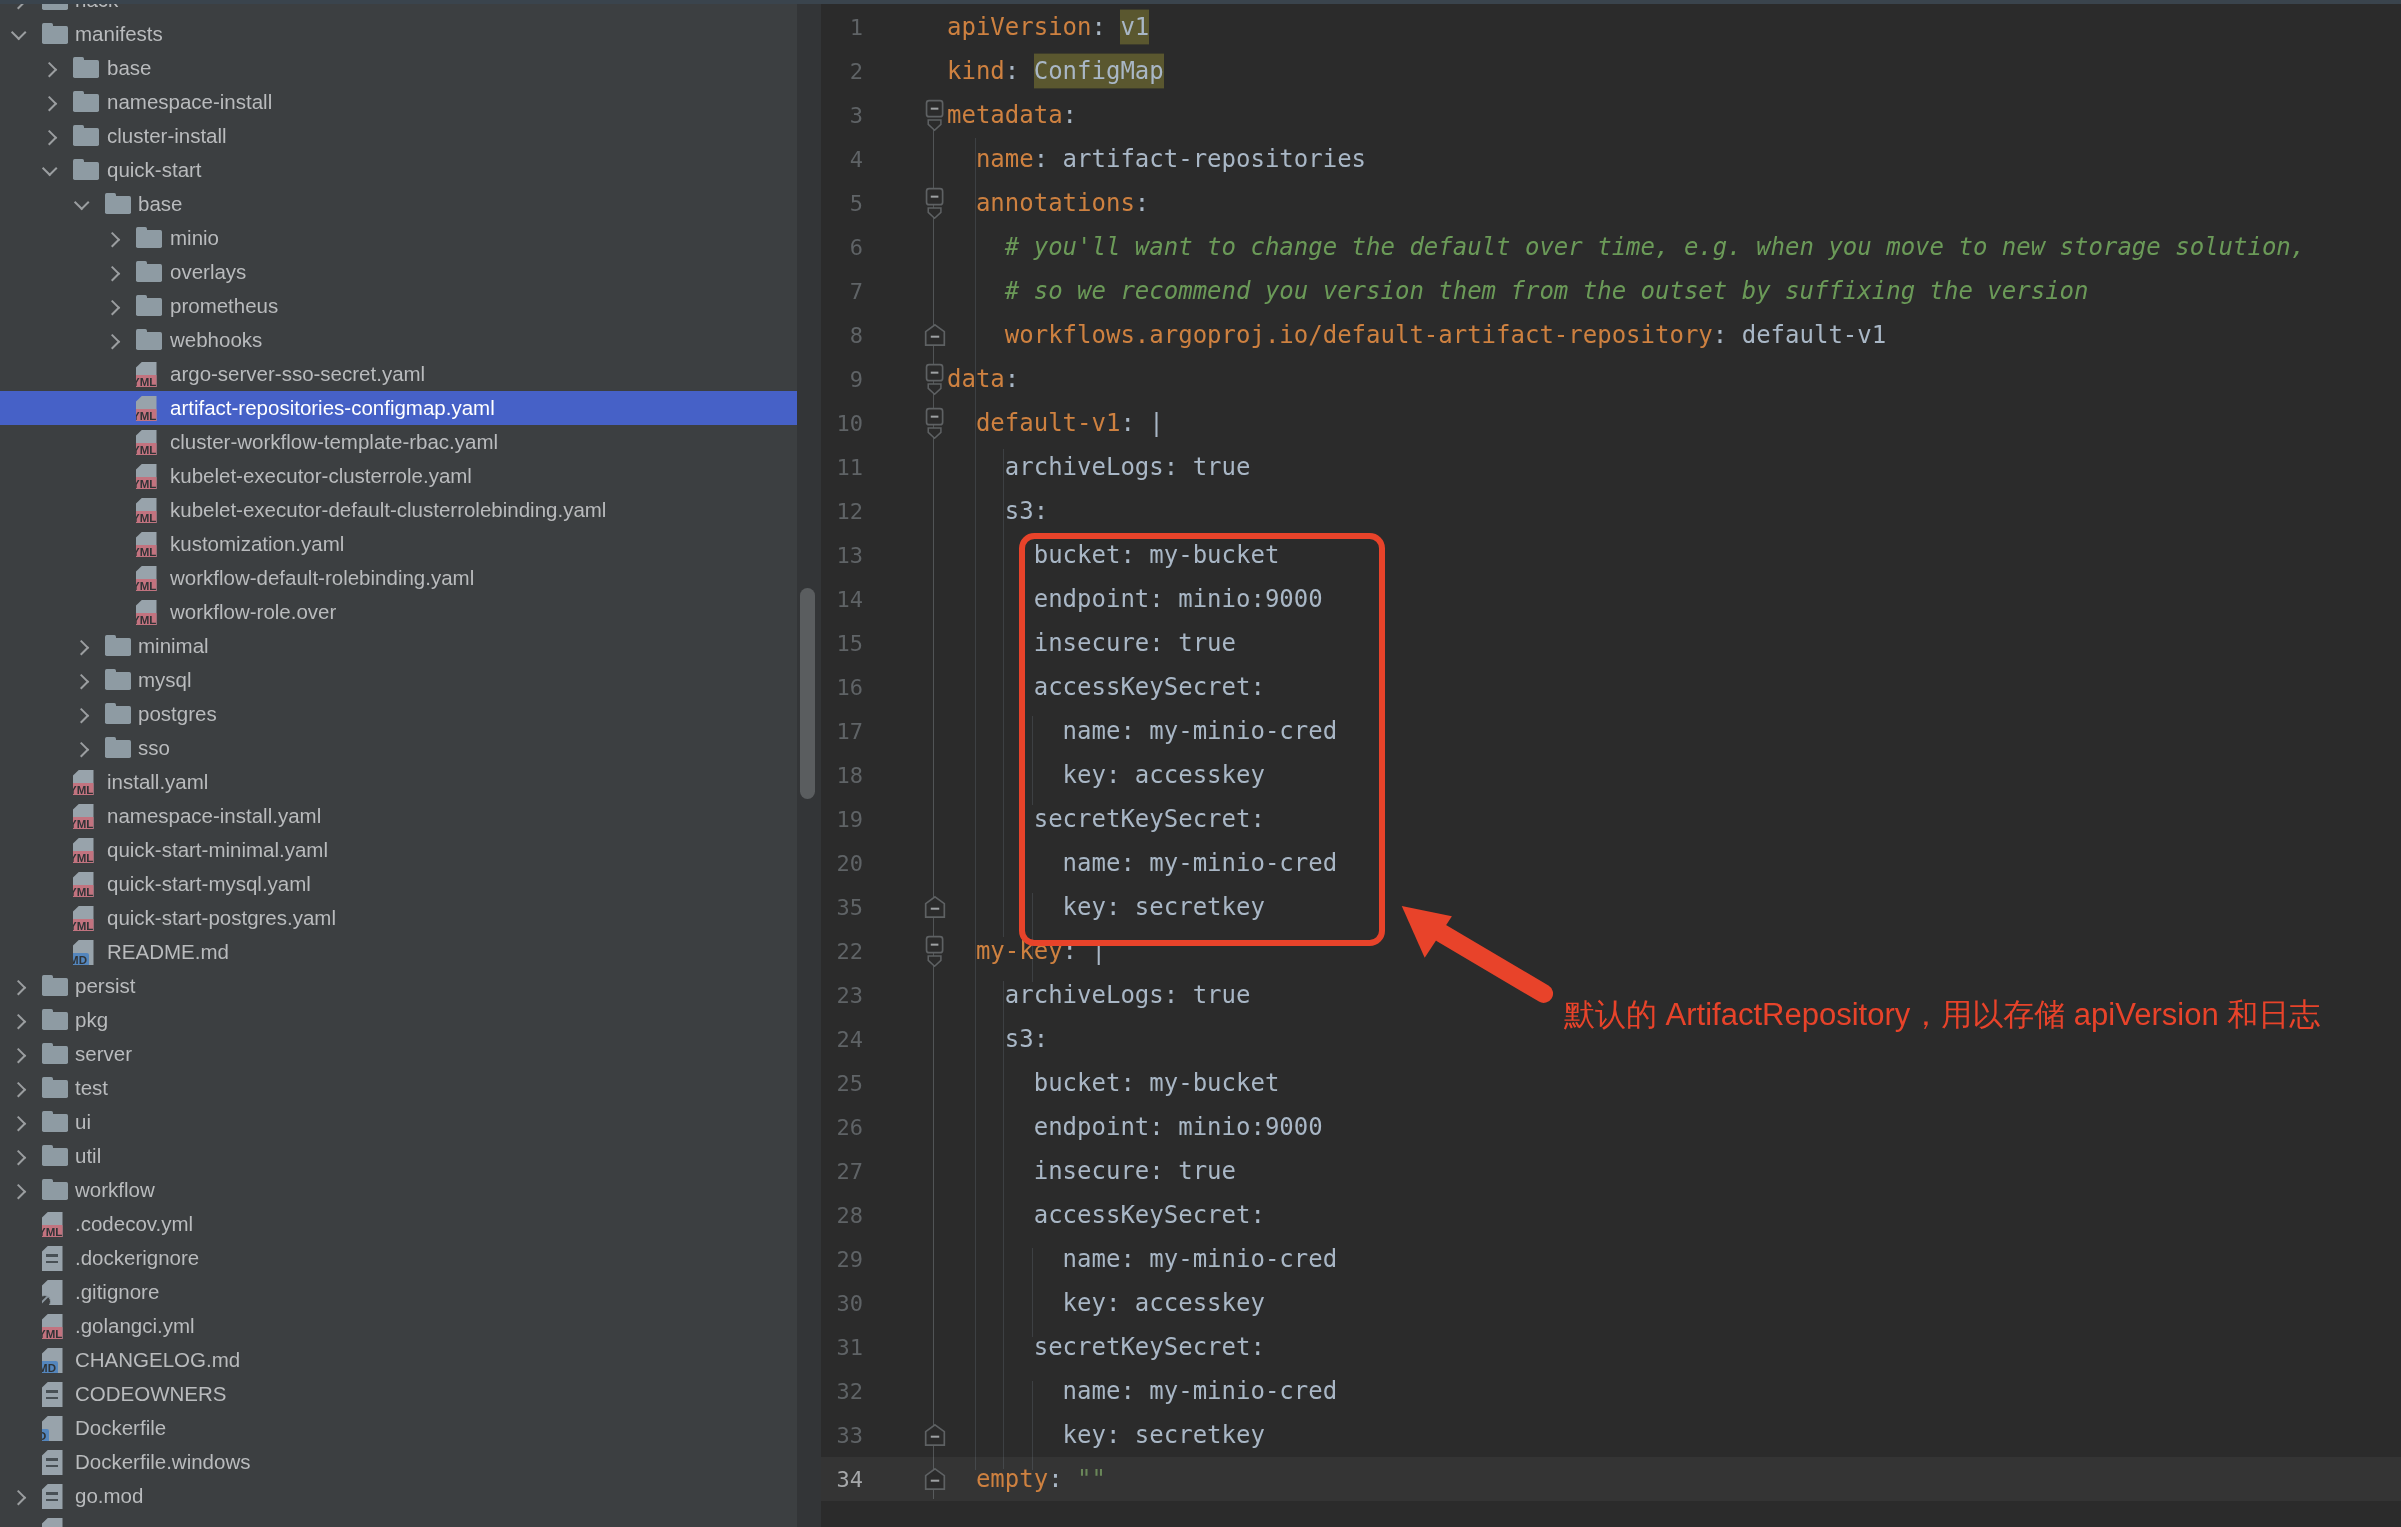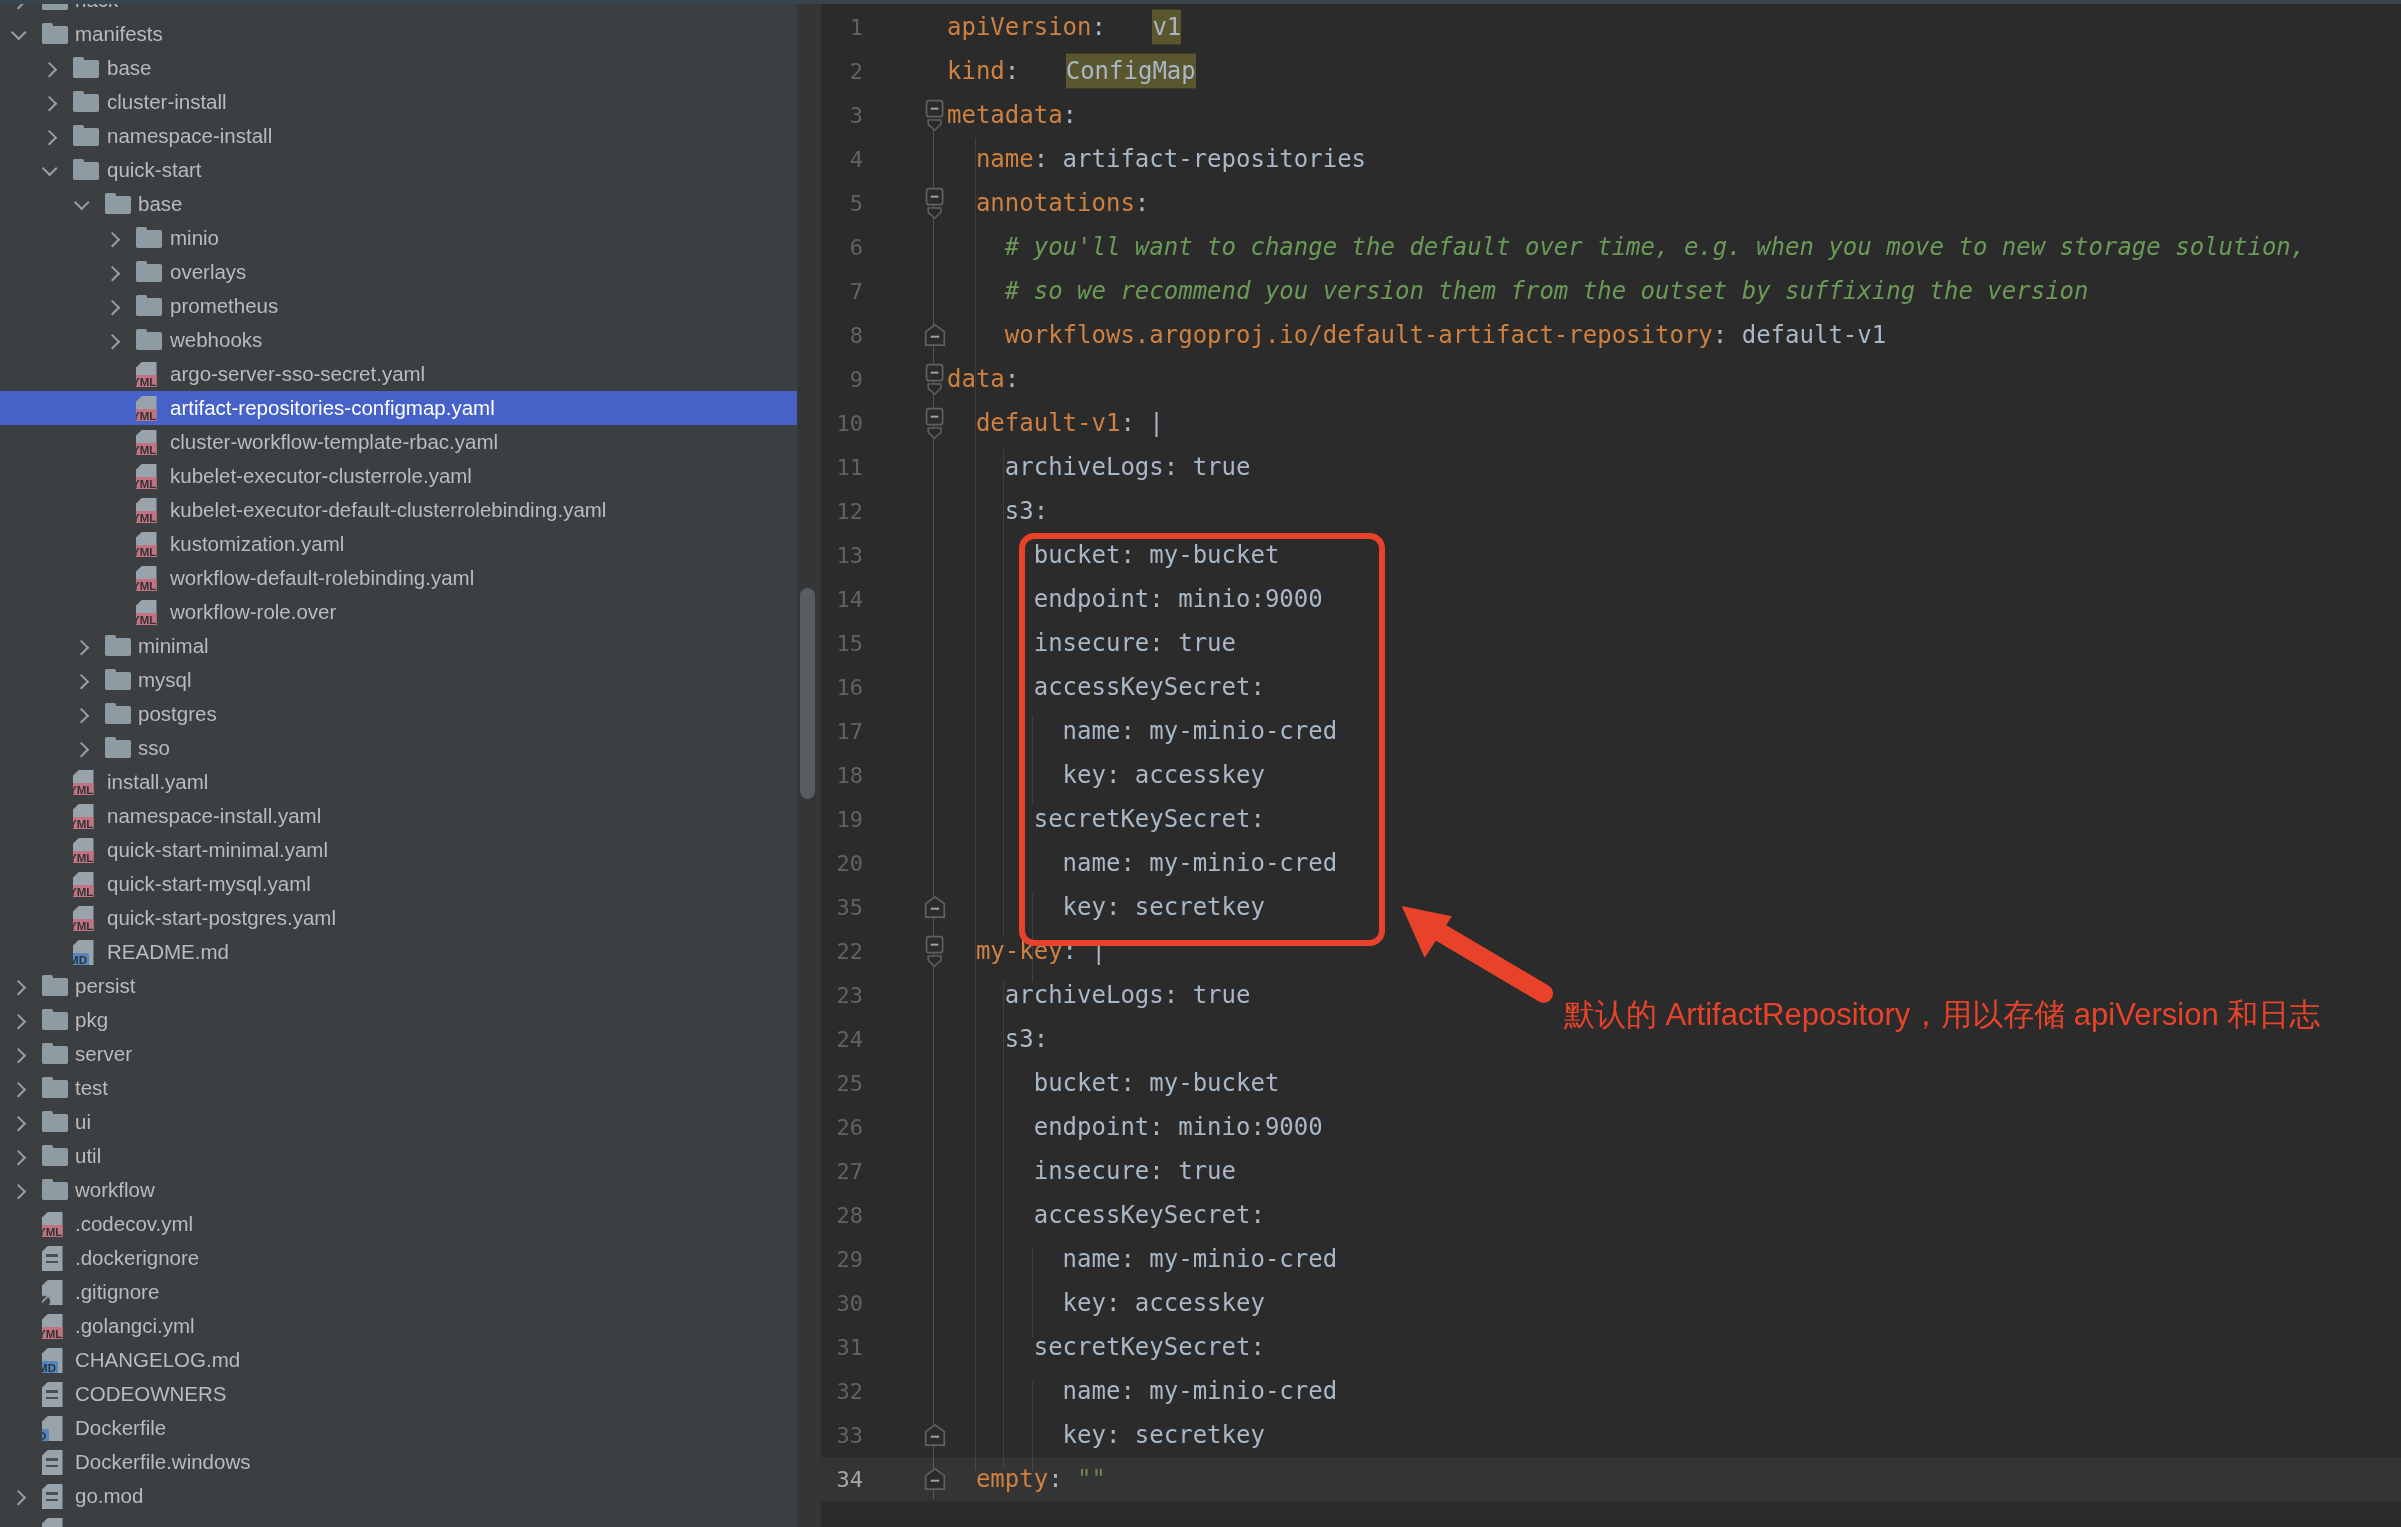--- a/index.html
+++ b/index.html
@@ -47,21 +47,21 @@
   .lnum{width:42px;text-align:right;flex:0 0 42px;font-family:"DejaVu Sans Mono",monospace;
     font-size:22px;color:var(--gutter-text);}
   .eline.current .lnum{color:var(--gutter-current);}
   .fold{width:84px;flex:0 0 84px;position:relative;height:44px;}
   .fold svg{position:absolute;left:61px;top:50%;transform:translateY(-50%);}
   .code{font-family:"DejaVu Sans Mono",monospace;font-size:24px;color:var(--c-text);}
   .sk{color:var(--c-key);}
   .sp,.sv{color:var(--c-text);}
   .sc{color:var(--c-comment);font-style:italic;}
   .ss{color:var(--c-string);}
-  .shl{background:var(--c-hl);box-shadow:0 -3.4px 0 var(--c-hl),0 3.4px 0 var(--c-hl);margin-left:32px;}
+  .shl{background:var(--c-hl);box-shadow:0 -3.4px 0 var(--c-hl),0 3.4px 0 var(--c-hl);}
 
   
   #ann-box{position:absolute;left:1019px;top:533px;width:366px;height:413px;box-sizing:border-box;
     border:6.8px solid var(--ann-red);border-radius:15.3px;z-index:20;}
   #ann-arrow{position:absolute;left:1389px;top:893px;z-index:21;}
   #ann-label{position:absolute;left:1564px;top:994px;font-size:31px;color:var(--ann-red);
     white-space:nowrap;z-index:21;}
 </style>
 </head>
 <body>
@@ -82,26 +82,26 @@
           <span class="tlabel" style="left: 75px;">manifests</span>
         </div>
         <div class="trow">
           <span class="chev closed" style="left: 44px;"></span>
           <span class="folder" style="left: 73px;"></span>
           <span class="tlabel" style="left: 107px;">base</span>
         </div>
         <div class="trow">
           <span class="chev closed" style="left: 44px;"></span>
           <span class="folder" style="left: 73px;"></span>
-          <span class="tlabel" style="left: 107px;">cluster-install</span>
+          <span class="tlabel" style="left: 107px;">namespace-install</span>
         </div>
         <div class="trow">
           <span class="chev closed" style="left: 44px;"></span>
           <span class="folder" style="left: 73px;"></span>
-          <span class="tlabel" style="left: 107px;">namespace-install</span>
+          <span class="tlabel" style="left: 107px;">cluster-install</span>
         </div>
         <div class="trow">
           <span class="chev open" style="left: 44px;"></span>
           <span class="folder" style="left: 73px;"></span>
           <span class="tlabel" style="left: 107px;">quick-start</span>
         </div>
         <div class="trow">
           <span class="chev open" style="left: 76px;"></span>
           <span class="folder" style="left: 105px;"></span>
           <span class="tlabel" style="left: 138px;">base</span>

